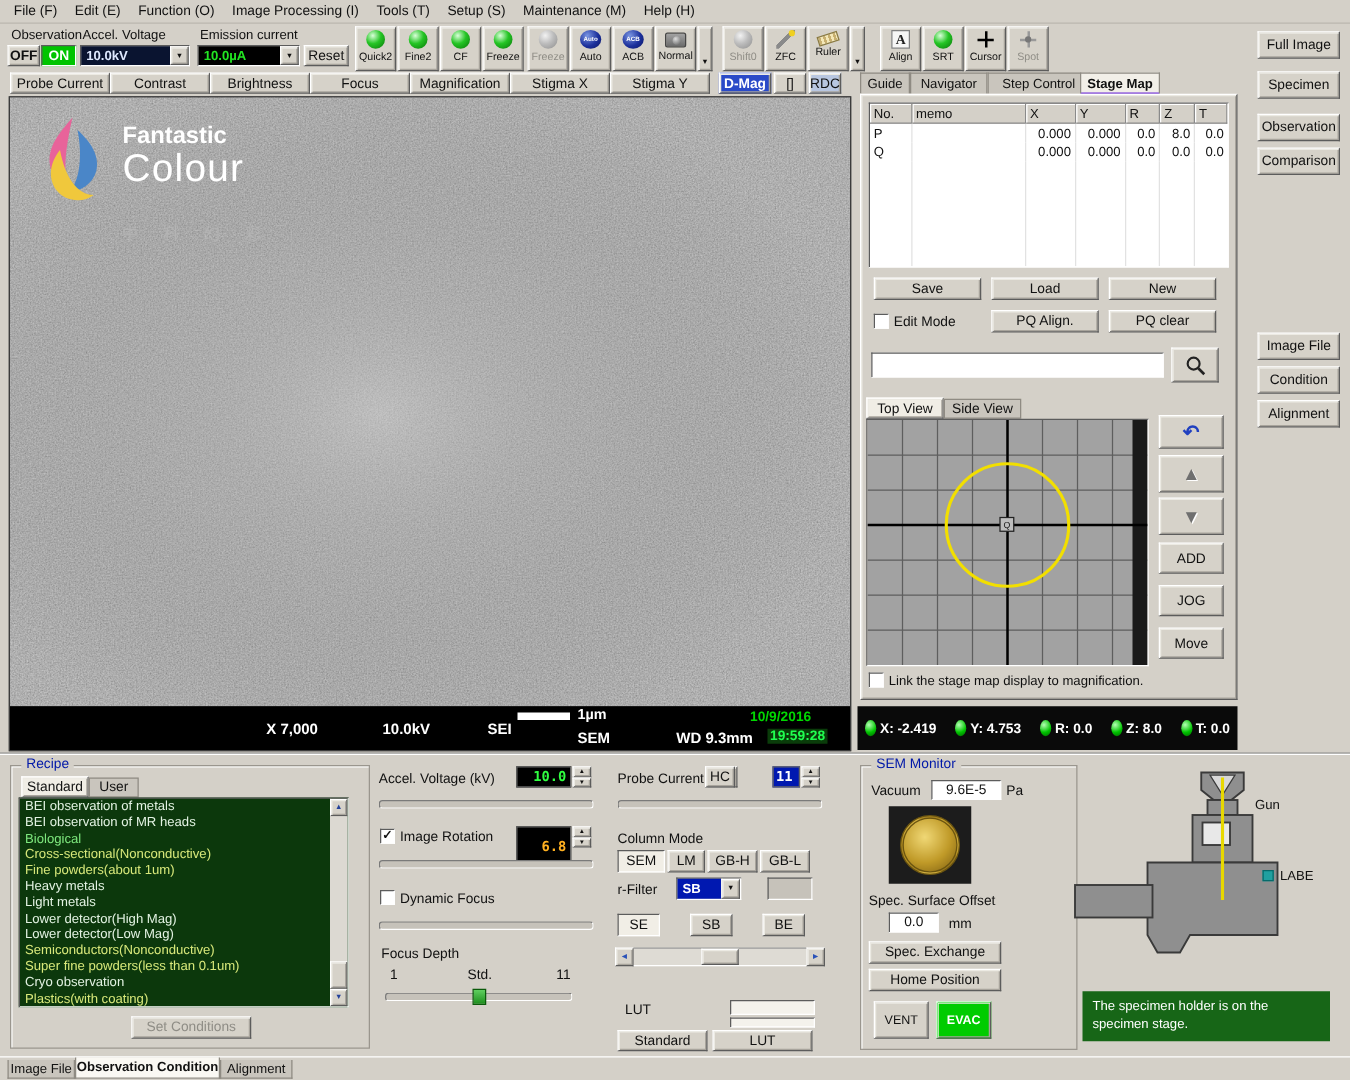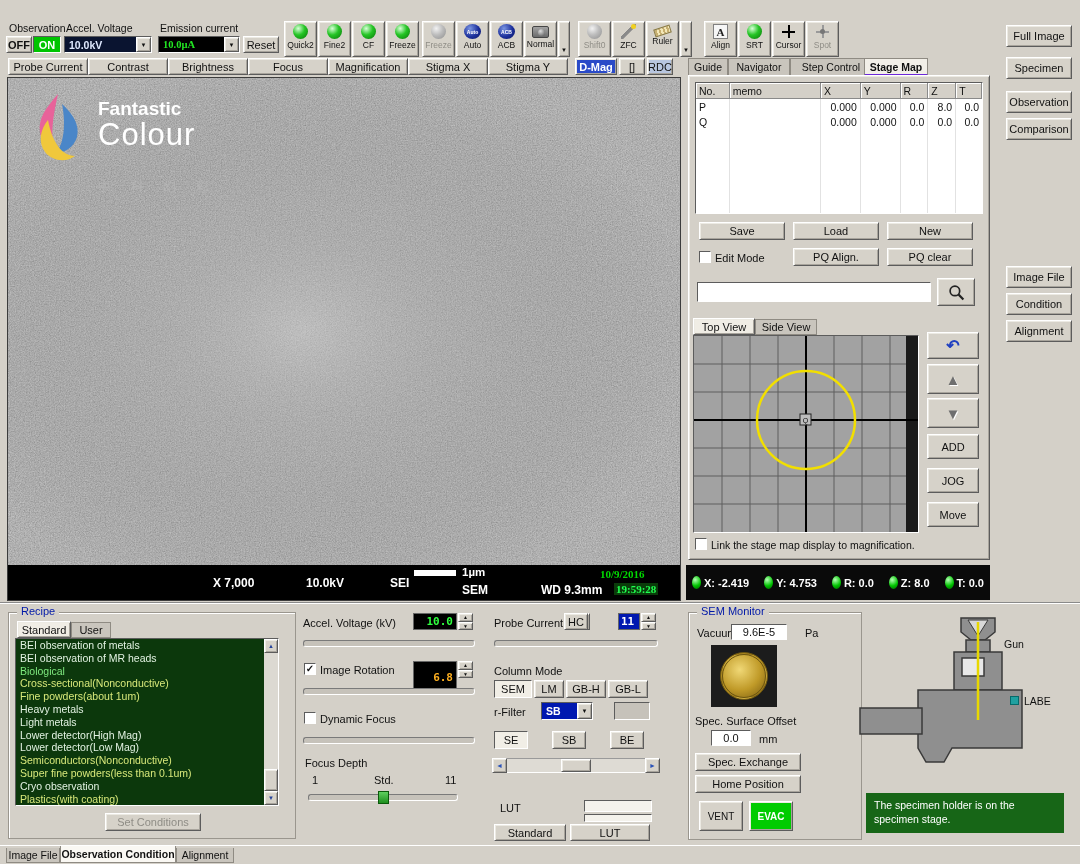--- a/index.html
+++ b/index.html
@@ -34,21 +34,21 @@
 .ic-ruler{width:17px;height:8px;margin-top:5px;background:repeating-linear-gradient(90deg,#c8b070 0 2px,#f4e8b8 2px 4px);border:1px solid #8a7a40;transform:rotate(-18deg)}
 .ic-atext{width:15px;height:15px;background:#f6f6f6;border:1px solid #808080;color:#222;font:bold 11px "Liberation Serif",serif;display:flex;align-items:center;justify-content:center}
 .ic-cross{width:15px;height:15px;background:linear-gradient(#000,#000) center/2px 13px no-repeat,linear-gradient(#000,#000) center/13px 2px no-repeat}
 .ic-spot{width:15px;height:15px;background:linear-gradient(#999,#999) center/2px 13px no-repeat,linear-gradient(#999,#999) center/13px 2px no-repeat}
 .ic-spot::after{content:"";position:absolute;left:5px;top:5px;width:5px;height:5px;border-radius:50%;background:#777}
 .minidrop{position:absolute;top:2px;width:12px;height:36px;background:#d6d2c9;display:flex;align-items:flex-end;justify-content:center;padding-bottom:3px;font-size:6px;cursor:pointer}
 
 .viewer{position:absolute;left:7px;top:77px;width:674px;height:524px;border:1px solid #3c3c3c;background:#4f4f4f}
 .vfooter{position:absolute;left:0;top:487px;width:672px;height:35px;background:#000;color:#fff}
 .vf{position:absolute;font-weight:bold;font-size:12px}
-.digi{font-family:Liberation Serif, serif;font-weight:bold;font-size:11px}
+.digi{font-family:Liberation Sans, sans-serif;font-weight:bold;font-size:11px}
 
 .coordbar{position:absolute;left:686px;top:565px;width:304px;height:35px;background:#0a0a0a;display:flex;align-items:center;justify-content:space-between;padding:0 6px}
 .coord{display:flex;align-items:center;gap:3px;color:#fff;font-weight:bold}
 .led{width:9px;height:13px;border-radius:50%;background:radial-gradient(circle at 35% 30%,#b4ffb4,#00c400 55%,#005e00)}
 
 .stab{position:absolute;top:58px;height:17px;background:#c9c5bd;display:flex;align-items:center;justify-content:center;font-size:10.5px;cursor:pointer;border:1px solid #8f8b83;border-bottom:none}
 .stab.active{background:#f2efe8;border-bottom:2px solid #6d28d9;font-weight:bold;height:18px}
 .panel{position:absolute;left:688px;top:75px;width:302px;height:485px;background:#d4d0c8}
 .ptable{position:absolute;left:6px;top:6px;width:288px;height:132px;background:#fff;overflow:hidden}
 .ptr{display:flex;height:15px}
@@ -82,20 +82,30 @@
 .hsb .th{position:absolute;top:0;height:100%;width:30px;left:50%;margin-left:-15px;background:#d6d2c9;cursor:grab}
 .msg{position:absolute;left:866px;top:793px;width:198px;height:40px;background:#176617;color:#fff;font-size:10.5px;display:flex;align-items:center;padding:12px 8px;line-height:1.3}
 .btab{position:absolute;height:15px;background:#c9c5bd;display:flex;align-items:center;justify-content:center;font-size:10.5px;border:1px solid #8f8b83;border-top:none;cursor:pointer}
 .btab.active{background:#faf8f3;height:17px;font-weight:bold;top:846px !important}
 </style>
 </head>
 <body>
 
 <div class="root">
 
+  <div class="menubar">
+    <span class="menu-item">File (F)</span>
+    <span class="menu-item">Edit (E)</span>
+    <span class="menu-item">Function (O)</span>
+    <span class="menu-item">Image Processing (I)</span>
+    <span class="menu-item">Tools (T)</span>
+    <span class="menu-item">Setup (S)</span>
+    <span class="menu-item">Maintenance (M)</span>
+    <span class="menu-item">Help (H)</span>
+  </div>
 
   <div class="abs" style="left:0;top:19px;width:1000px;height:39px">
     <span class="tlab" style="left:9px">Observation</span>
     <div class="btn raised abs" style="left:6px;top:17px;width:26px;height:17px;font-weight:bold">OFF</div>
     <div class="btn abs sunken" style="left:33px;top:17px;width:28px;height:17px;background:#00c400;color:#fff;font-weight:bold">ON</div>
     <span class="tlab" style="left:66px">Accel. Voltage</span>
     <div class="combo sunken" style="left:64px;top:17px;width:88px">
       <span class="val" style="background:#0a1430;color:#dfe9ff">10.0kV</span>
       <span class="arr raised">
           <i>▼</i>
@@ -482,21 +492,21 @@
   </div>
   <span class="ctl-label" style="left:500px;top:802px">LUT</span>
   <div class="abs sunken" style="left:584px;top:800px;width:68px;height:12px;background:#f4f2ec"></div>
   <div class="abs sunken" style="left:584px;top:814px;width:68px;height:8px;background:#f4f2ec"></div>
   <div class="btn raised abs" style="left:494px;top:824px;width:72px;height:17px">Standard</div>
   <div class="btn raised abs" style="left:570px;top:824px;width:80px;height:17px">LUT</div>
 
   <div class="gbox" style="left:688px;top:612px;width:174px;height:228px">
     <span class="gleg">SEM Monitor</span>
     <span class="abs" style="left:8px;top:14px">Vacuum</span>
-    <div class="abs sunken" style="left:42px;top:11px;width:56px;height:16px;background:#fff;display:flex;align-items:center;justify-content:center">9.6E-5</div>
+    <div class="abs sunken" style="left:56px;top:11px;width:56px;height:16px;background:#fff;display:flex;align-items:center;justify-content:center">9.6E-5</div>
     <span class="abs" style="left:116px;top:14px">Pa</span>
     <div class="abs" style="left:22px;top:32px;width:66px;height:62px;background:#1c1c1c">
       <span class="abs" style="left:9px;top:7px;width:48px;height:48px;border-radius:50%;background:radial-gradient(circle at 40% 35%,#f0d876,#c09a28 55%,#7a5c10);border:3px double #6a5410"></span>
     </div>
     <span class="abs" style="left:6px;top:102px">Spec. Surface Offset</span>
     <div class="abs sunken" style="left:22px;top:117px;width:40px;height:16px;background:#fff;display:flex;align-items:center;justify-content:center">0.0</div>
     <span class="abs" style="left:70px;top:120px">mm</span>
     <div class="btn raised abs" style="left:6px;top:140px;width:106px;height:18px">Spec. Exchange</div>
     <div class="btn raised abs" style="left:6px;top:162px;width:106px;height:18px">Home Position</div>
     <div class="btn raised abs" style="left:10px;top:188px;width:44px;height:30px;font-size:10px">VENT</div>

